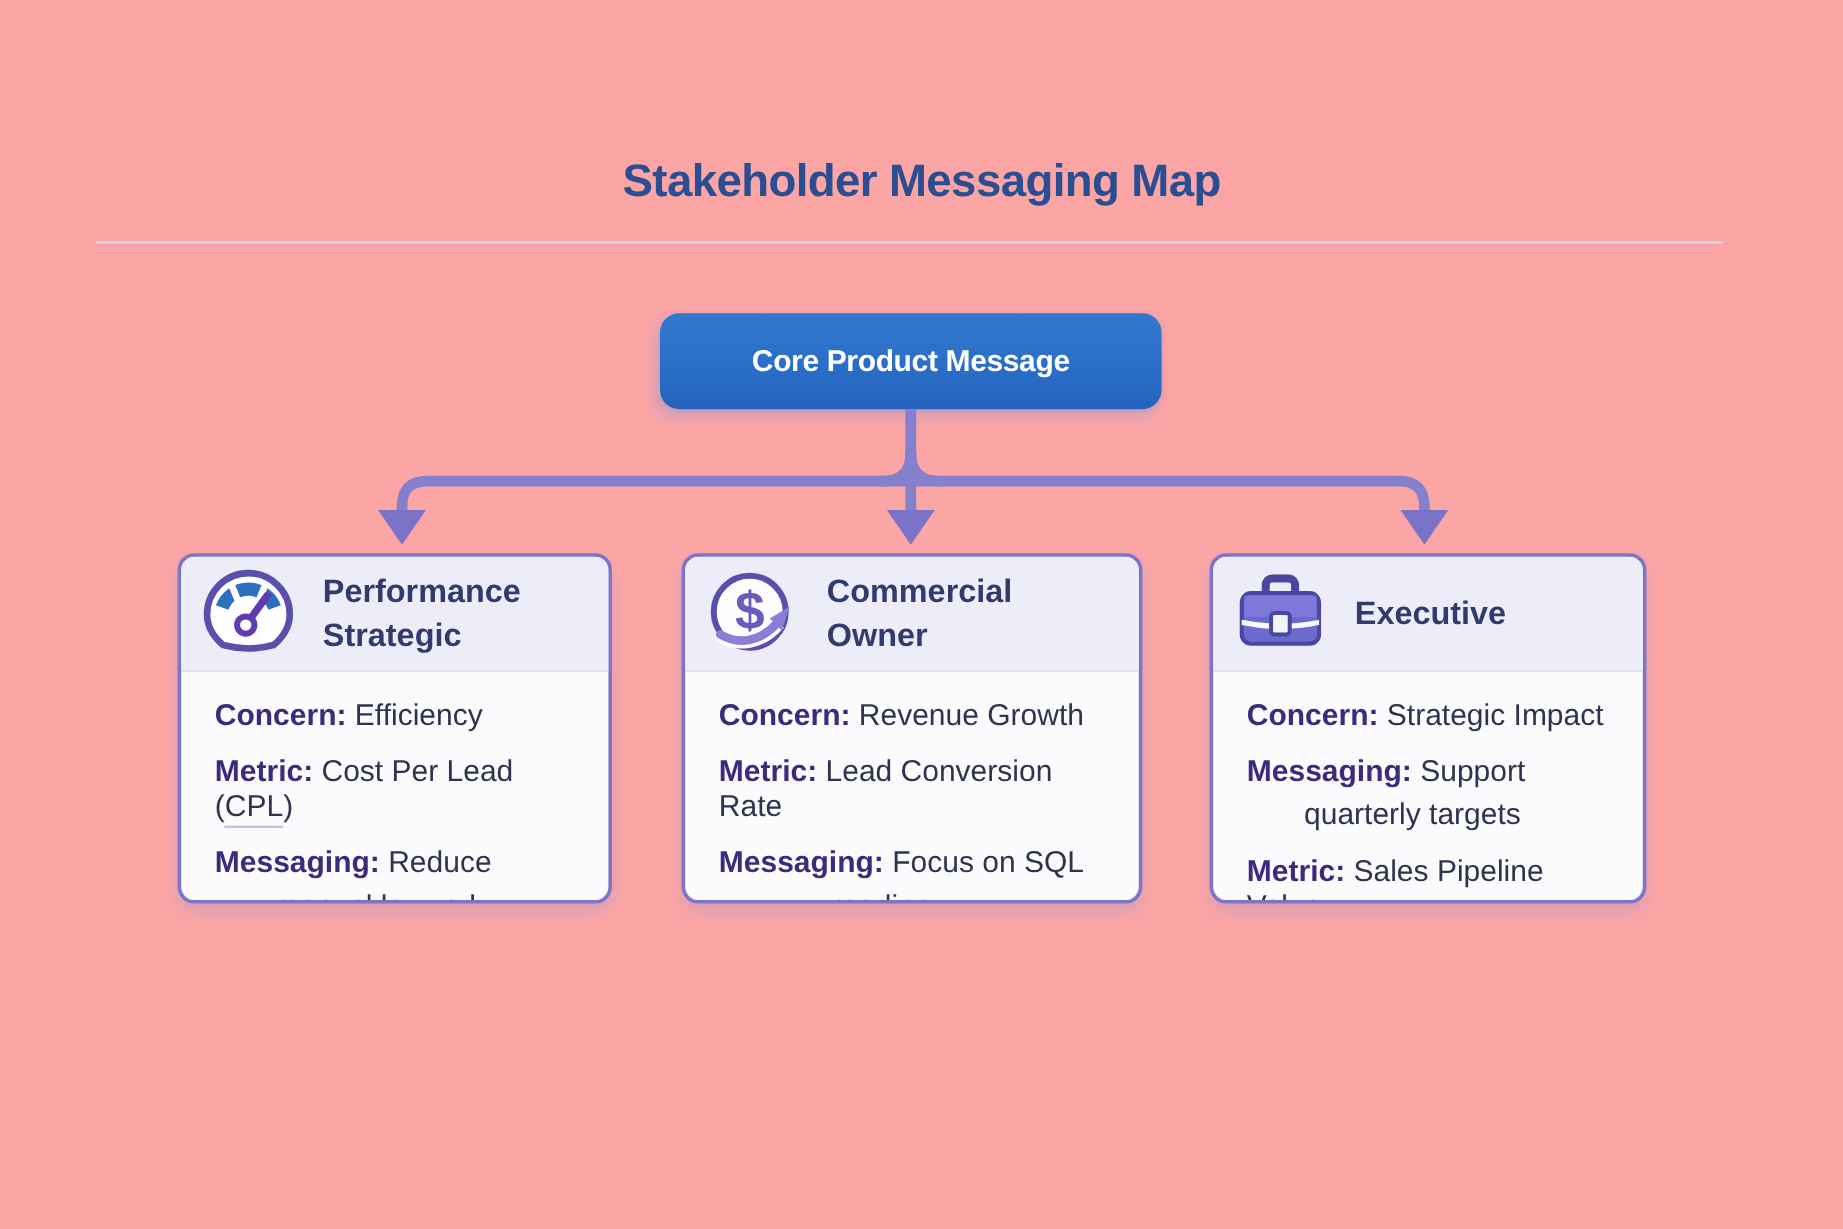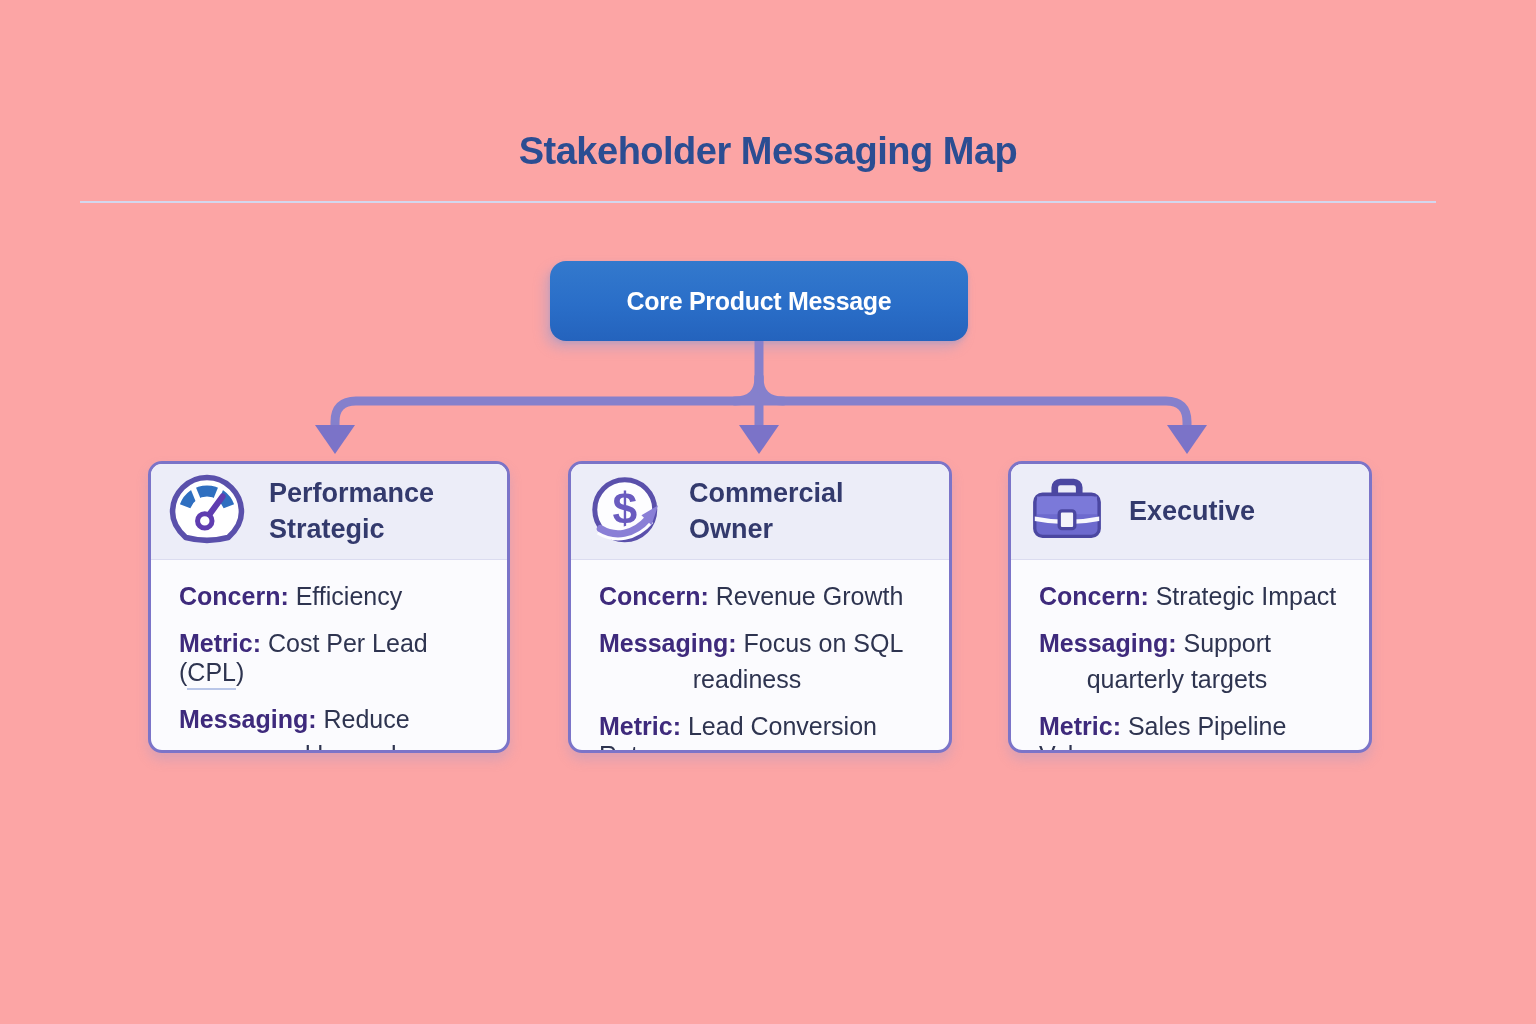--- a/index.html
+++ b/index.html
@@ -125,27 +125,27 @@
         </svg>
       </span>
       <span class="card-title">Commercial Owner</span>
     </div>
     <div class="card-body">
       <div class="row">
         <span class="lbl">Concern:</span>
         <span class="val">Revenue Growth</span>
       </div>
       <div class="row">
+        <span class="lbl">Metric:</span>
+        <span class="val">Lead Conversion Rate</span>
+      </div>
+      <div class="row">
         <span class="lbl">Messaging:</span>
         <span class="val">Focus on SQL</span>
         <span class="val msg-line2">readiness</span>
-      </div>
-      <div class="row">
-        <span class="lbl">Metric:</span>
-        <span class="val">Lead Conversion Rate</span>
       </div>
     </div>
   </div>
 
   <div class="card card3">
     <div class="card-header">
       <span class="card-icon">
         <svg viewBox="0 0 72 72" xmlns="http://www.w3.org/2000/svg">
           <rect x="25" y="9" width="22" height="18" rx="5" fill="none" stroke="#4b47a1" stroke-width="6"></rect>
           <rect x="7" y="20" width="58" height="38" rx="7" fill="#6d6ace" stroke="#4b47a1" stroke-width="3"></rect>

